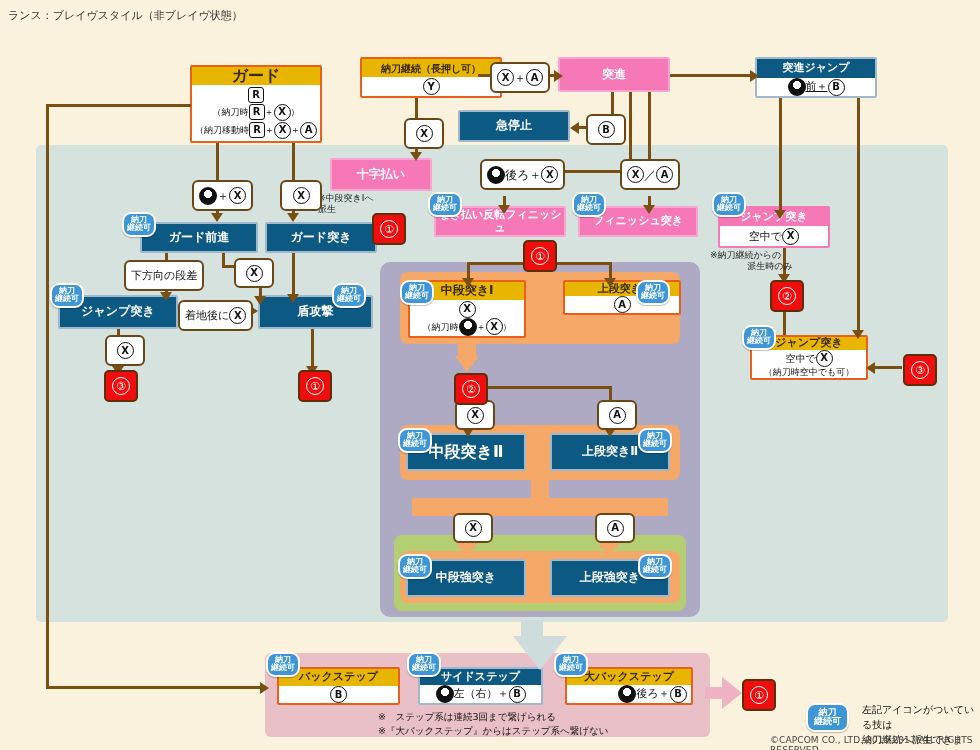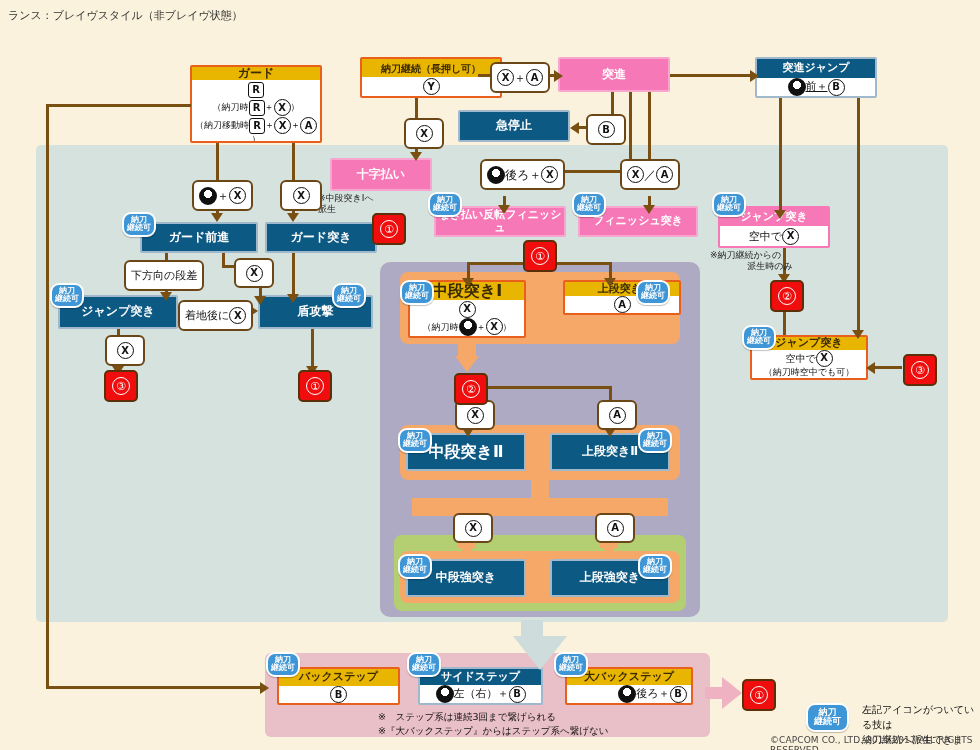--- a/index.html
+++ b/index.html
@@ -216,21 +216,21 @@
 
 <div class="abs ln" style="left:467px;top:388px;width:3px;height:14px;"></div>
 <div class="abs ln" style="left:467px;top:386px;width:145px;height:3px;"></div>
 <div class="abs ln" style="left:609px;top:386px;width:3px;height:16px;"></div>
 <div class="abs ln" style="left:467px;top:422px;width:3px;height:10px;"></div>
 <div class="abs ln" style="left:609px;top:422px;width:3px;height:10px;"></div>
 <div class="abs ar ar-d" style="left:462px;top:428px;"></div>
 <div class="abs ar ar-d" style="left:604px;top:428px;"></div>
 
 <div class="abs node t-gold" style="left:190px;top:65px;width:132px;height:78px;">
-  <div class="hd" style="height:20px;font-size:12px;">ガード</div>
+  <div class="hd" style="height:20px;font-size:16px;">ガード</div>
   <div class="bd" style="font-size:9px;gap:1px;padding:2px 0;">
     <div><span class="btn sq">R</span></div>
     <div>（納刀時<span class="btn sq">R</span>＋<span class="btn">X</span>）</div>
     <div>（納刀移動時<span class="btn sq">R</span>＋<span class="btn">X</span>＋<span class="btn">A</span>）</div>
   </div>
 </div>
 
 <div class="abs node t-gold" style="left:360px;top:57px;width:142px;height:41px;">
   <div class="hd" style="height:18px;font-size:10px;">納刀継続（長押し可）</div>
   <div class="bd" style="font-size:11px;">
@@ -326,21 +326,21 @@
     <div>空中で<span class="btn">X</span></div>
     <div class="sm">（納刀時空中でも可）</div>
   </div>
 </div>
 <div class="tag" style="left:742px;top:325px;">
   <div>納刀</div>
     <div>継続可</div>
 </div>
 
 <div class="abs node t-gold" style="left:408px;top:280px;width:118px;height:58px;">
-  <div class="hd" style="height:18px;font-size:16px;">中段突きⅠ</div>
+  <div class="hd" style="height:18px;font-size:12px;">中段突きⅠ</div>
   <div class="bd" style="font-size:10px;">
     <div><span class="btn">X</span></div>
     <div class="sm">（納刀時<span class="stick"></span>＋<span class="btn">X</span>）</div>
   </div>
 </div>
 <div class="tag" style="left:400px;top:280px;">
   <div>納刀</div>
     <div>継続可</div>
 </div>
 

